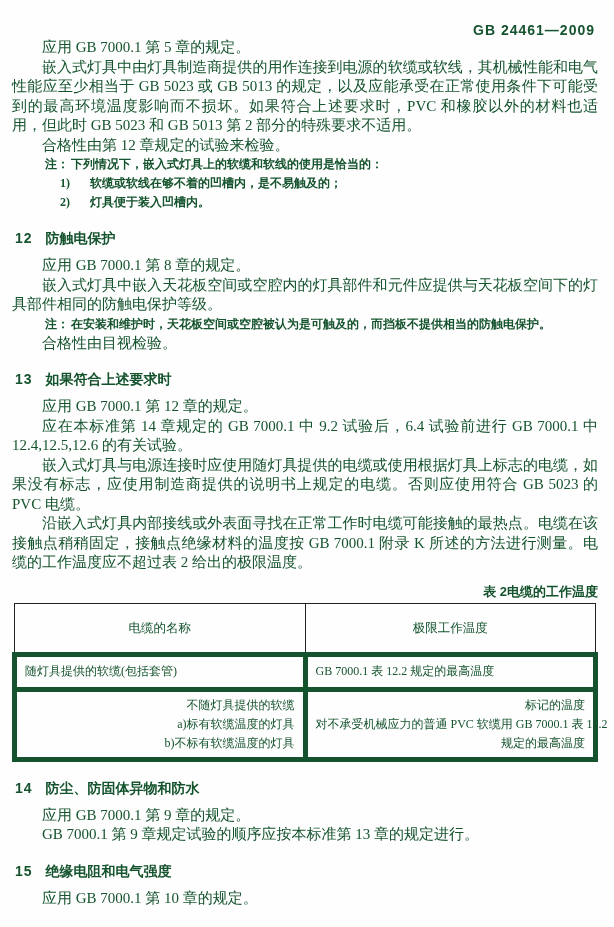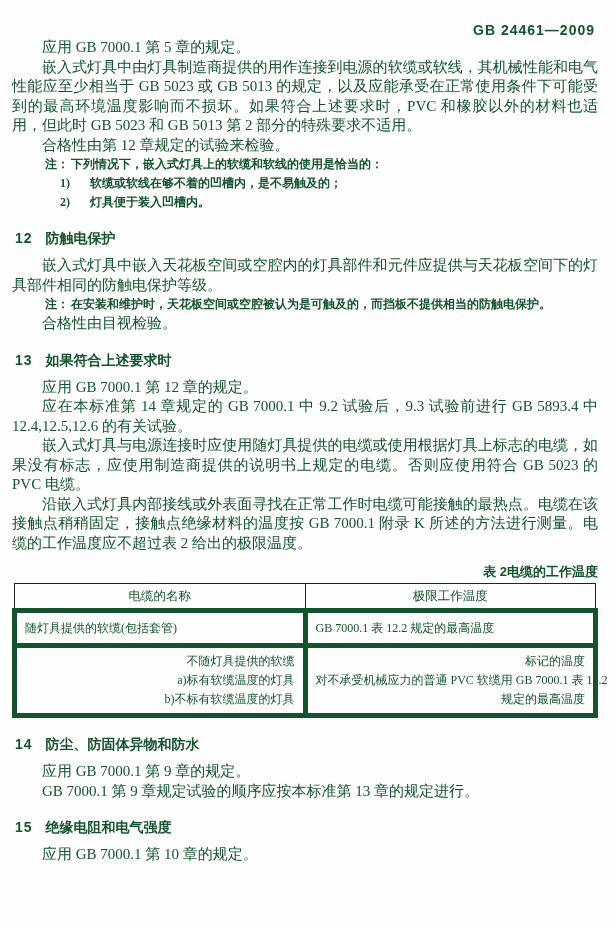--- a/index.html
+++ b/index.html
@@ -32,21 +32,21 @@
   .tbl-caption{
     text-align:right;font-weight:bold;font-size:13px;line-height:17px;
     margin:10px 0 3px 0;font-family:"Liberation Sans","DejaVu Sans",sans-serif;
   }
   table.cable{
     width:100%;border-collapse:collapse;table-layout:fixed;
     border:1.5px solid #1a1a1a;font-size:12px;
   }
   table.cable th{
     border:1px solid #222;border-bottom:2px solid #222;
-    font-weight:normal;text-align:center;height:24px;line-height:24px;padding:0;
+    font-weight:normal;text-align:center;height:24px;line-height:24px;padding:12px;
     font-size:12.5px;
   }
   table.cable td{
     border:5px solid #14532d;vertical-align:middle;padding:4px 8px;
   }
   td.r1{height:22px;}
   .cell-line{line-height:19px;white-space:nowrap;text-align:right;}
   .cell-sub{padding-left:18px;}
   .cell-sub .ci-label{display:inline-block;width:22px;}
 </style>
@@ -68,33 +68,34 @@
       <span class="ni-label">1)</span><span>软缆或软线在够不着的凹槽内，是不易触及的；</span>
     </div>
     <div class="note-item">
       <span class="ni-label">2)</span><span>灯具便于装入凹槽内。</span>
     </div>
   </div>
 
   <div class="sec">
     <span class="sec-num">12</span><span class="sec-title">防触电保护</span>
   </div>
+  <p class="para">应用 GB 7000.1 第 8 章的规定。</p>
   <p class="para">嵌入式灯具中嵌入天花板空间或空腔内的灯具部件和元件应提供与天花板空间下的灯具部件相同的防触电保护等级。</p>
   <div class="note">
     <div class="note-lead">
       <span class="note-label">注：</span><span>在安装和维护时，天花板空间或空腔被认为是可触及的，而挡板不提供相当的防触电保护。</span>
     </div>
   </div>
   <p class="para">合格性由目视检验。</p>
 
   <div class="sec">
     <span class="sec-num">13</span><span class="sec-title">如果符合上述要求时</span>
   </div>
   <p class="para">应用 GB 7000.1 第 12 章的规定。</p>
-  <p class="para">应在本标准第 14 章规定的 GB 7000.1 中 9.2 试验后，9.3 试验前进行 GB 5893.4 中 12.4,12.5,12.6 的有关试验。</p>
+  <p class="para">应在本标准第 14 章规定的 GB 7000.1 中 9.2 试验后，6.4 试验前进行 GB 7000.1 中 12.4,12.5,12.6 的有关试验。</p>
   <p class="para">嵌入式灯具与电源连接时应使用随灯具提供的电缆或使用根据灯具上标志的电缆，如果没有标志，应使用制造商提供的说明书上规定的电缆。否则应使用符合 GB 5023 的 PVC 电缆。</p>
   <p class="para">沿嵌入式灯具内部接线或外表面寻找在正常工作时电缆可能接触的最热点。电缆在该接触点稍稍固定，接触点绝缘材料的温度按 GB 7000.1 附录 K 所述的方法进行测量。电缆的工作温度应不超过表 2 给出的极限温度。</p>
 
   <div class="tbl-caption">
     <span class="cap-gap">表 2</span><span>电缆的工作温度</span>
   </div>
   <table class="cable">
     <thead>
       <tr>
         <th>电缆的名称</th>

